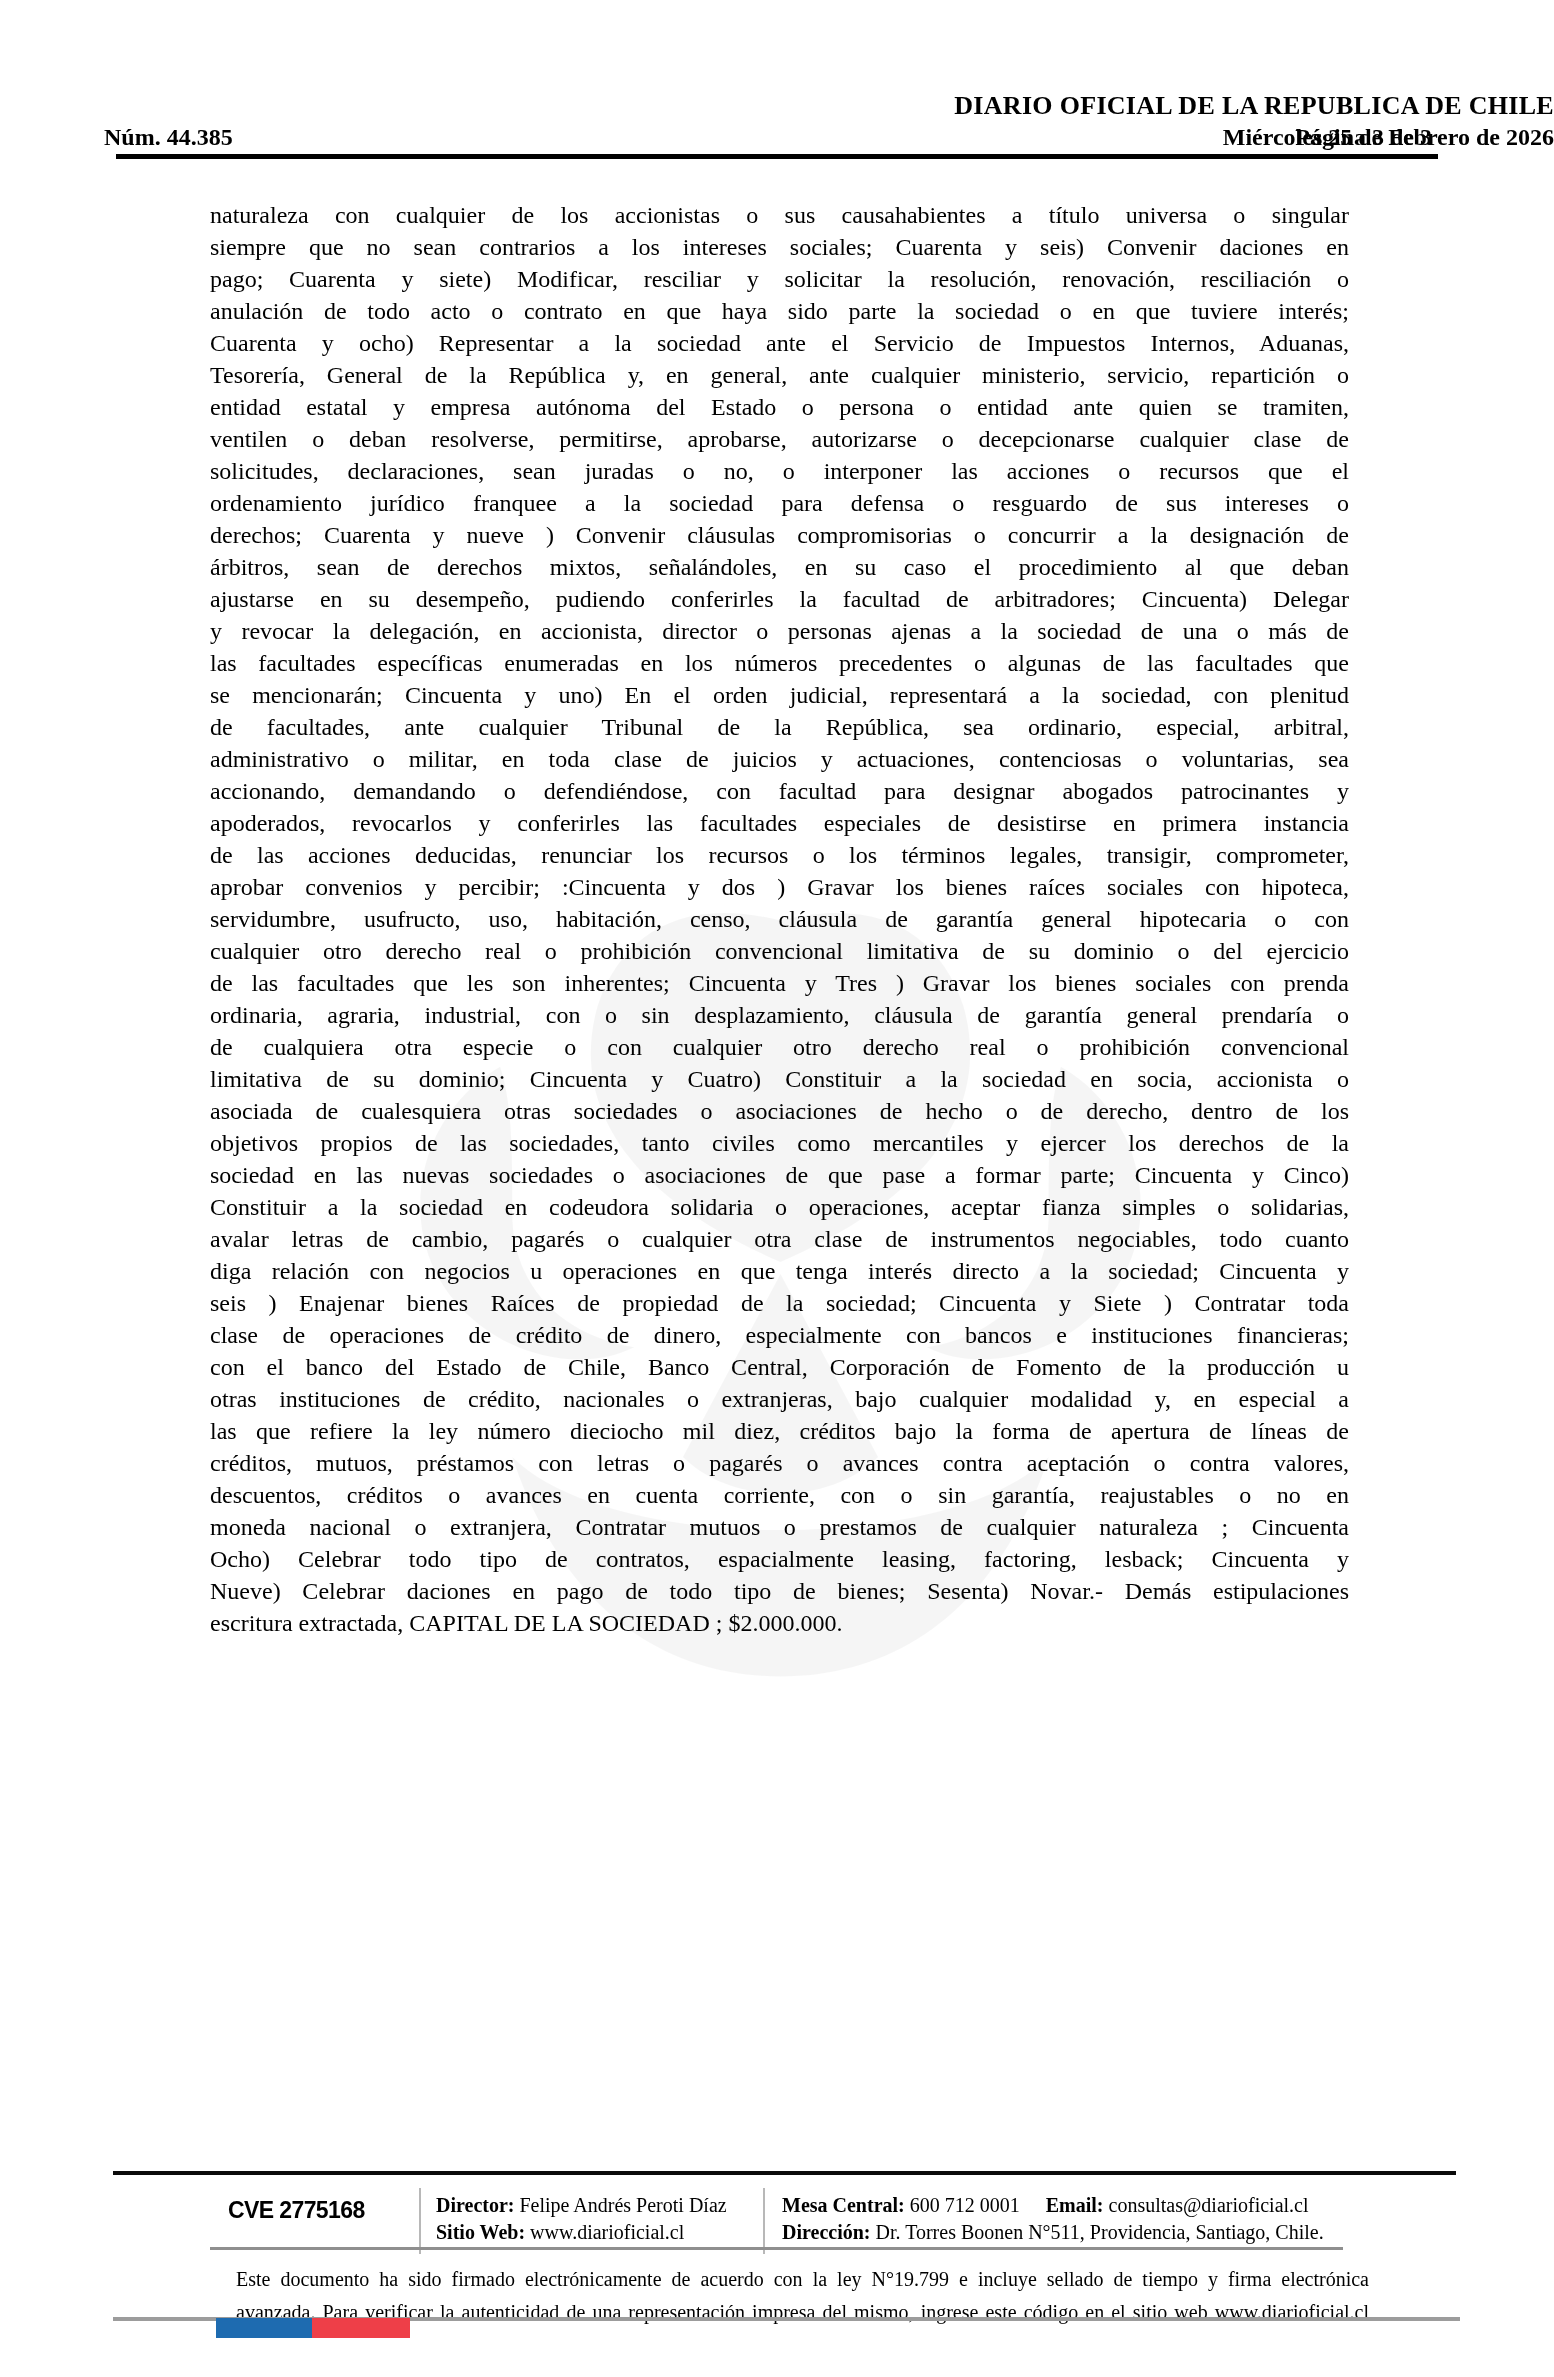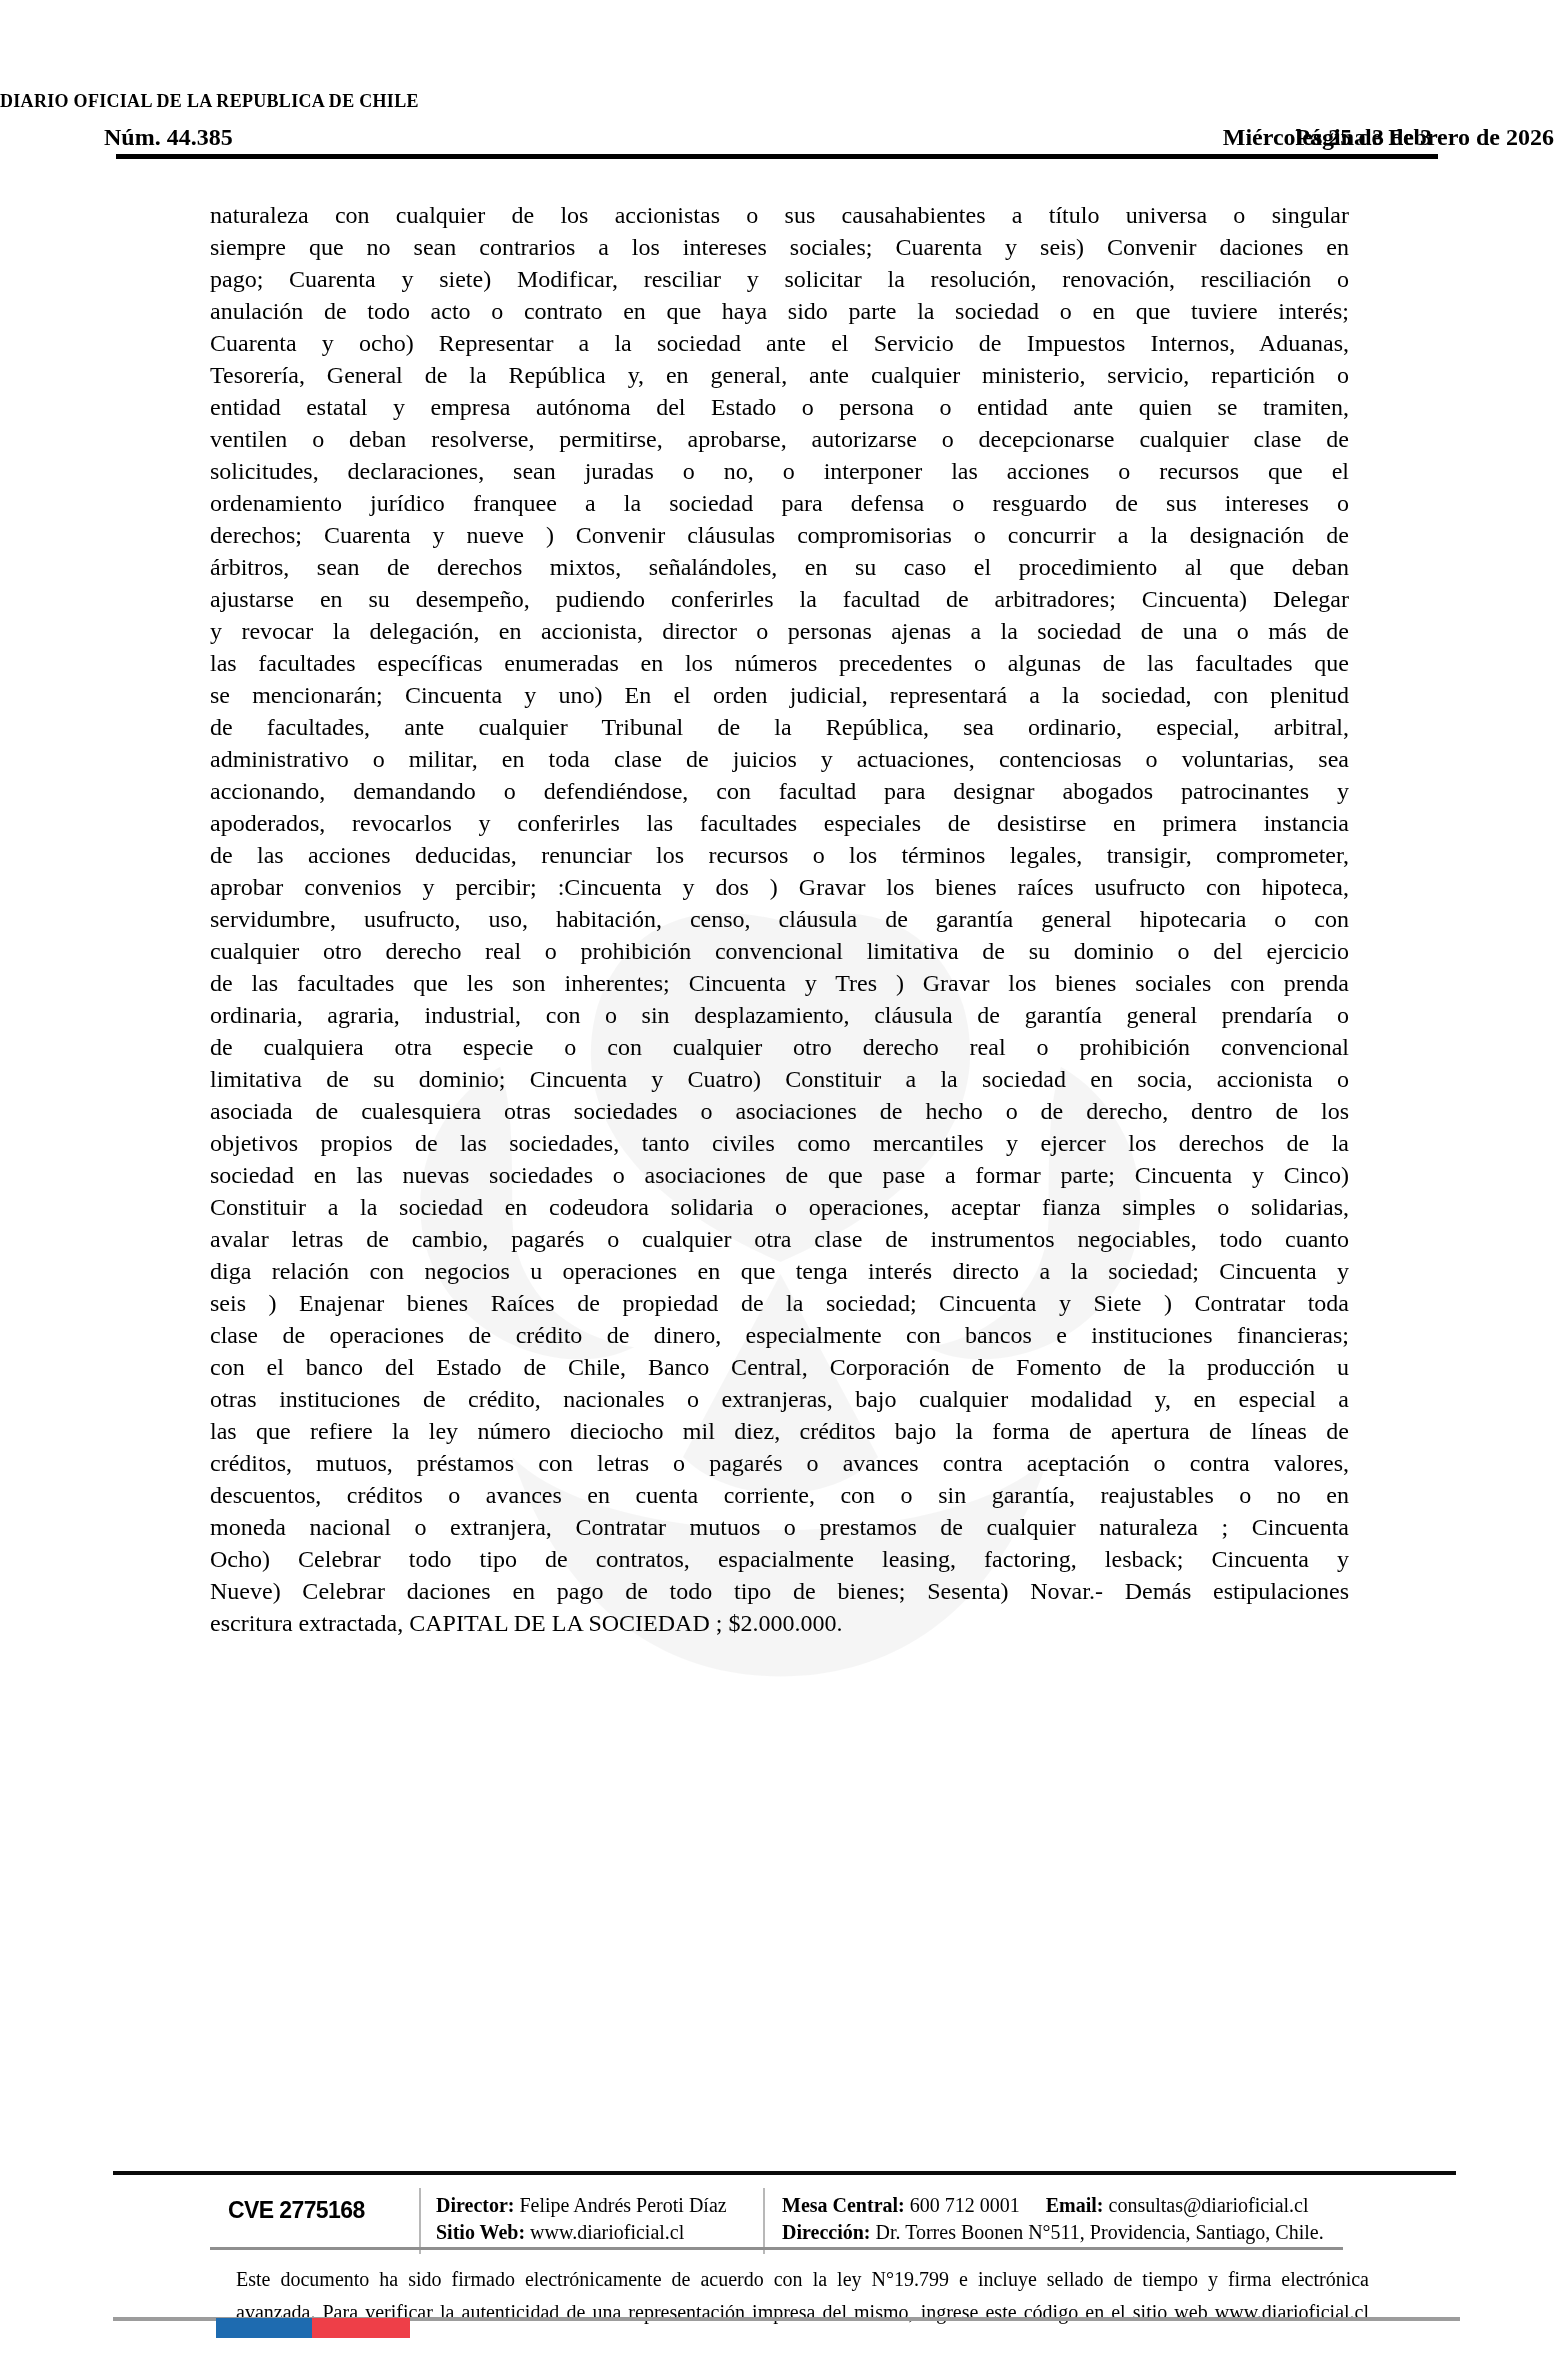--- a/index.html
+++ b/index.html
@@ -1,21 +1,21 @@
 <!DOCTYPE html>
 <html style="font-size:9.8px"><head>
 <meta charset="utf-8">
 <style>
   html,body{margin:0;padding:0;background:#e8e8e8;}
   #page{position:relative;width:1554px;height:2377px;background:#ffffff;overflow:hidden;
         font-family:"Liberation Serif","DejaVu Serif",serif;color:#000;}
 
   
-  .masthead-title{position:absolute;top:91px;left:0;right:0;text-align:left;
-                  font-size:18px;font-weight:700;letter-spacing:0.3px;}
+  .masthead-title{position:absolute;top:91px;left:0;right:0;text-align:right;
+                  font-size:26px;font-weight:700;letter-spacing:0.3px;}
   .issue-number{position:absolute;top:124px;left:104px;font-size:24px;font-weight:700;}
   .issue-date{position:absolute;top:124px;left:0;right:0;text-align:right;font-size:24px;font-weight:700;}
   .page-indicator{position:absolute;top:124px;right:122px;font-size:24px;font-weight:700;}
   .header-rule{position:absolute;top:154px;left:116px;right:116px;height:4.9px;background:#000;}
 
   
   .watermark{position:absolute;top:823px;left:317px;width:927px;height:890px;opacity:.05;pointer-events:none;}
 
   
   .body-text{position:absolute;top:199px;left:210px;width:1139px;}
@@ -84,21 +84,21 @@
       <div class="body-line">árbitros, sean de derechos mixtos, señalándoles, en su caso el procedimiento al que deban</div>
       <div class="body-line">ajustarse en su desempeño, pudiendo conferirles la facultad de arbitradores; Cincuenta) Delegar</div>
       <div class="body-line">y revocar la delegación, en accionista, director o personas ajenas a la sociedad de una o más de</div>
       <div class="body-line">las facultades específicas enumeradas en los números precedentes o algunas de las facultades que</div>
       <div class="body-line">se mencionarán; Cincuenta y uno) En el orden judicial, representará a la sociedad, con plenitud</div>
       <div class="body-line">de facultades, ante cualquier Tribunal de la República, sea ordinario, especial, arbitral,</div>
       <div class="body-line">administrativo o militar, en toda clase de juicios y actuaciones, contenciosas o voluntarias, sea</div>
       <div class="body-line">accionando, demandando o defendiéndose, con facultad para designar abogados patrocinantes y</div>
       <div class="body-line">apoderados, revocarlos y conferirles las facultades especiales de desistirse en primera instancia</div>
       <div class="body-line">de las acciones deducidas, renunciar los recursos o los términos legales, transigir, comprometer,</div>
-      <div class="body-line">aprobar convenios y percibir; :Cincuenta y dos ) Gravar los bienes raíces usufructo con hipoteca,</div>
+      <div class="body-line">aprobar convenios y percibir; :Cincuenta y dos ) Gravar los bienes raíces sociales con hipoteca,</div>
       <div class="body-line">servidumbre, usufructo, uso, habitación, censo, cláusula de garantía general hipotecaria o con</div>
       <div class="body-line">cualquier otro derecho real o prohibición convencional limitativa de su dominio o del ejercicio</div>
       <div class="body-line">de las facultades que les son inherentes; Cincuenta y Tres ) Gravar los bienes sociales con prenda</div>
       <div class="body-line">ordinaria, agraria, industrial, con o sin desplazamiento, cláusula de garantía general prendaría o</div>
       <div class="body-line">de cualquiera otra especie o con cualquier otro derecho real o prohibición convencional</div>
       <div class="body-line">limitativa de su dominio; Cincuenta y Cuatro) Constituir a la sociedad en socia, accionista o</div>
       <div class="body-line">asociada de cualesquiera otras sociedades o asociaciones de hecho o de derecho, dentro de los</div>
       <div class="body-line">objetivos propios de las sociedades, tanto civiles como mercantiles y ejercer los derechos de la</div>
       <div class="body-line">sociedad en las nuevas sociedades o asociaciones de que pase a formar parte; Cincuenta y Cinco)</div>
       <div class="body-line">Constituir a la sociedad en codeudora solidaria o operaciones, aceptar fianza simples o solidarias,</div>

